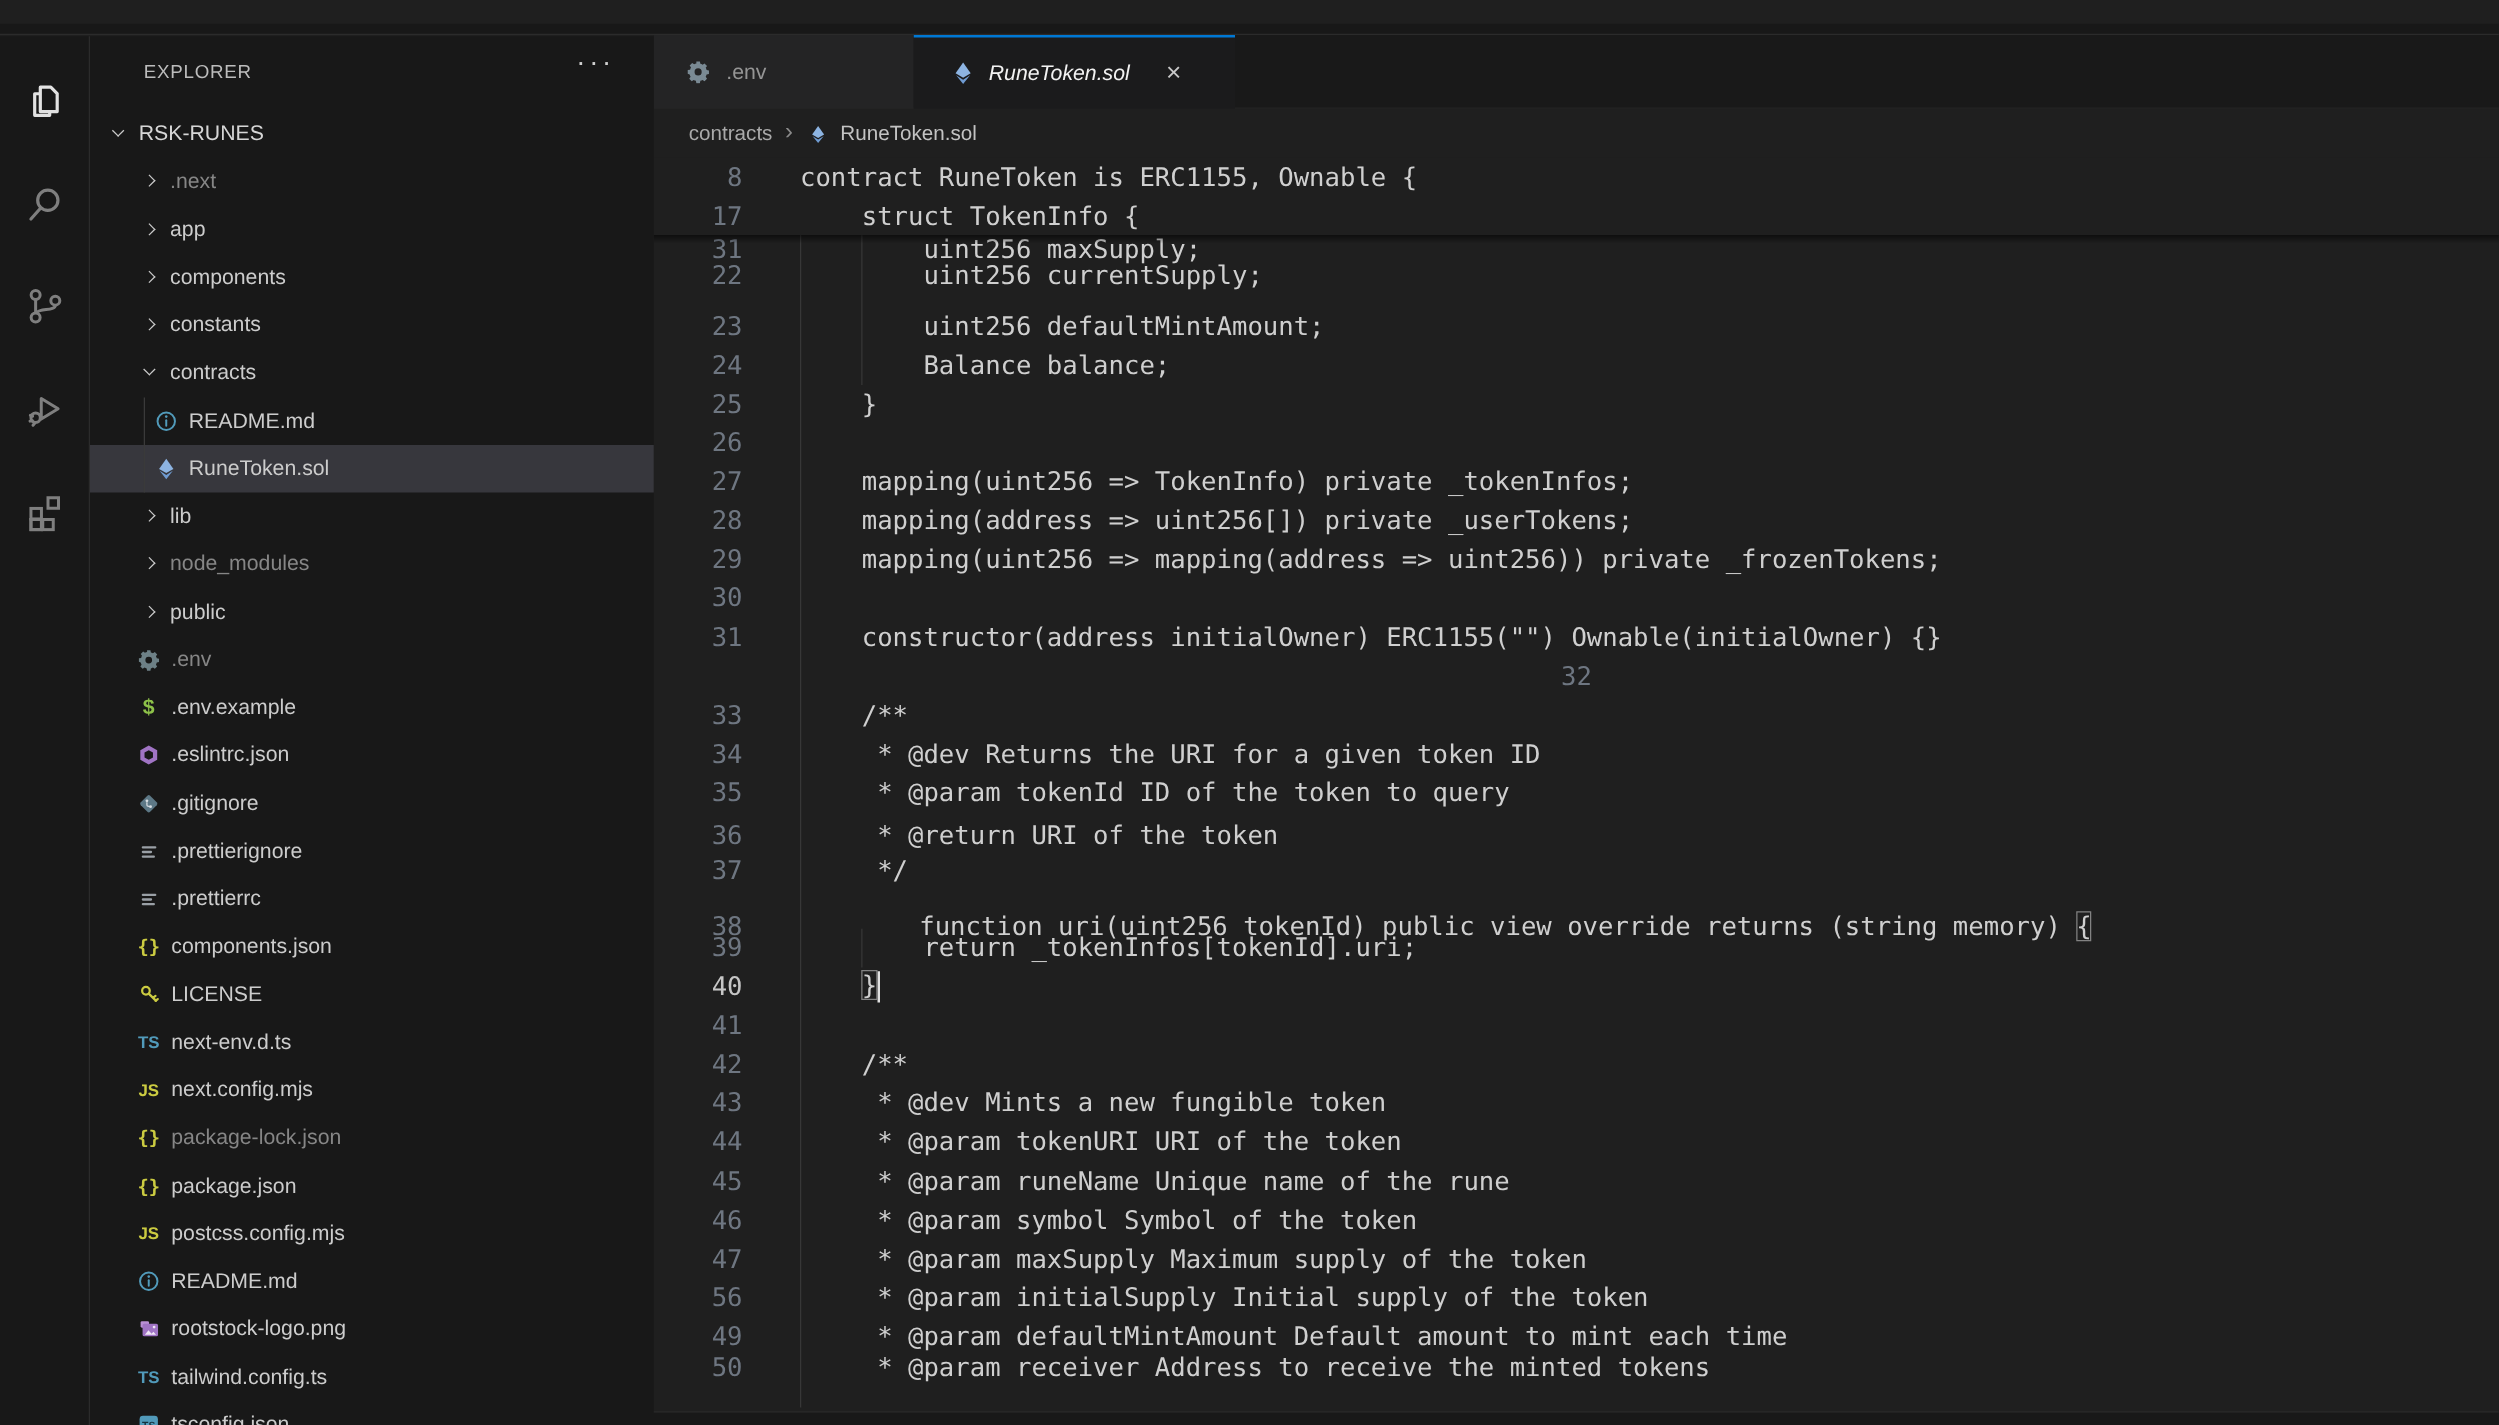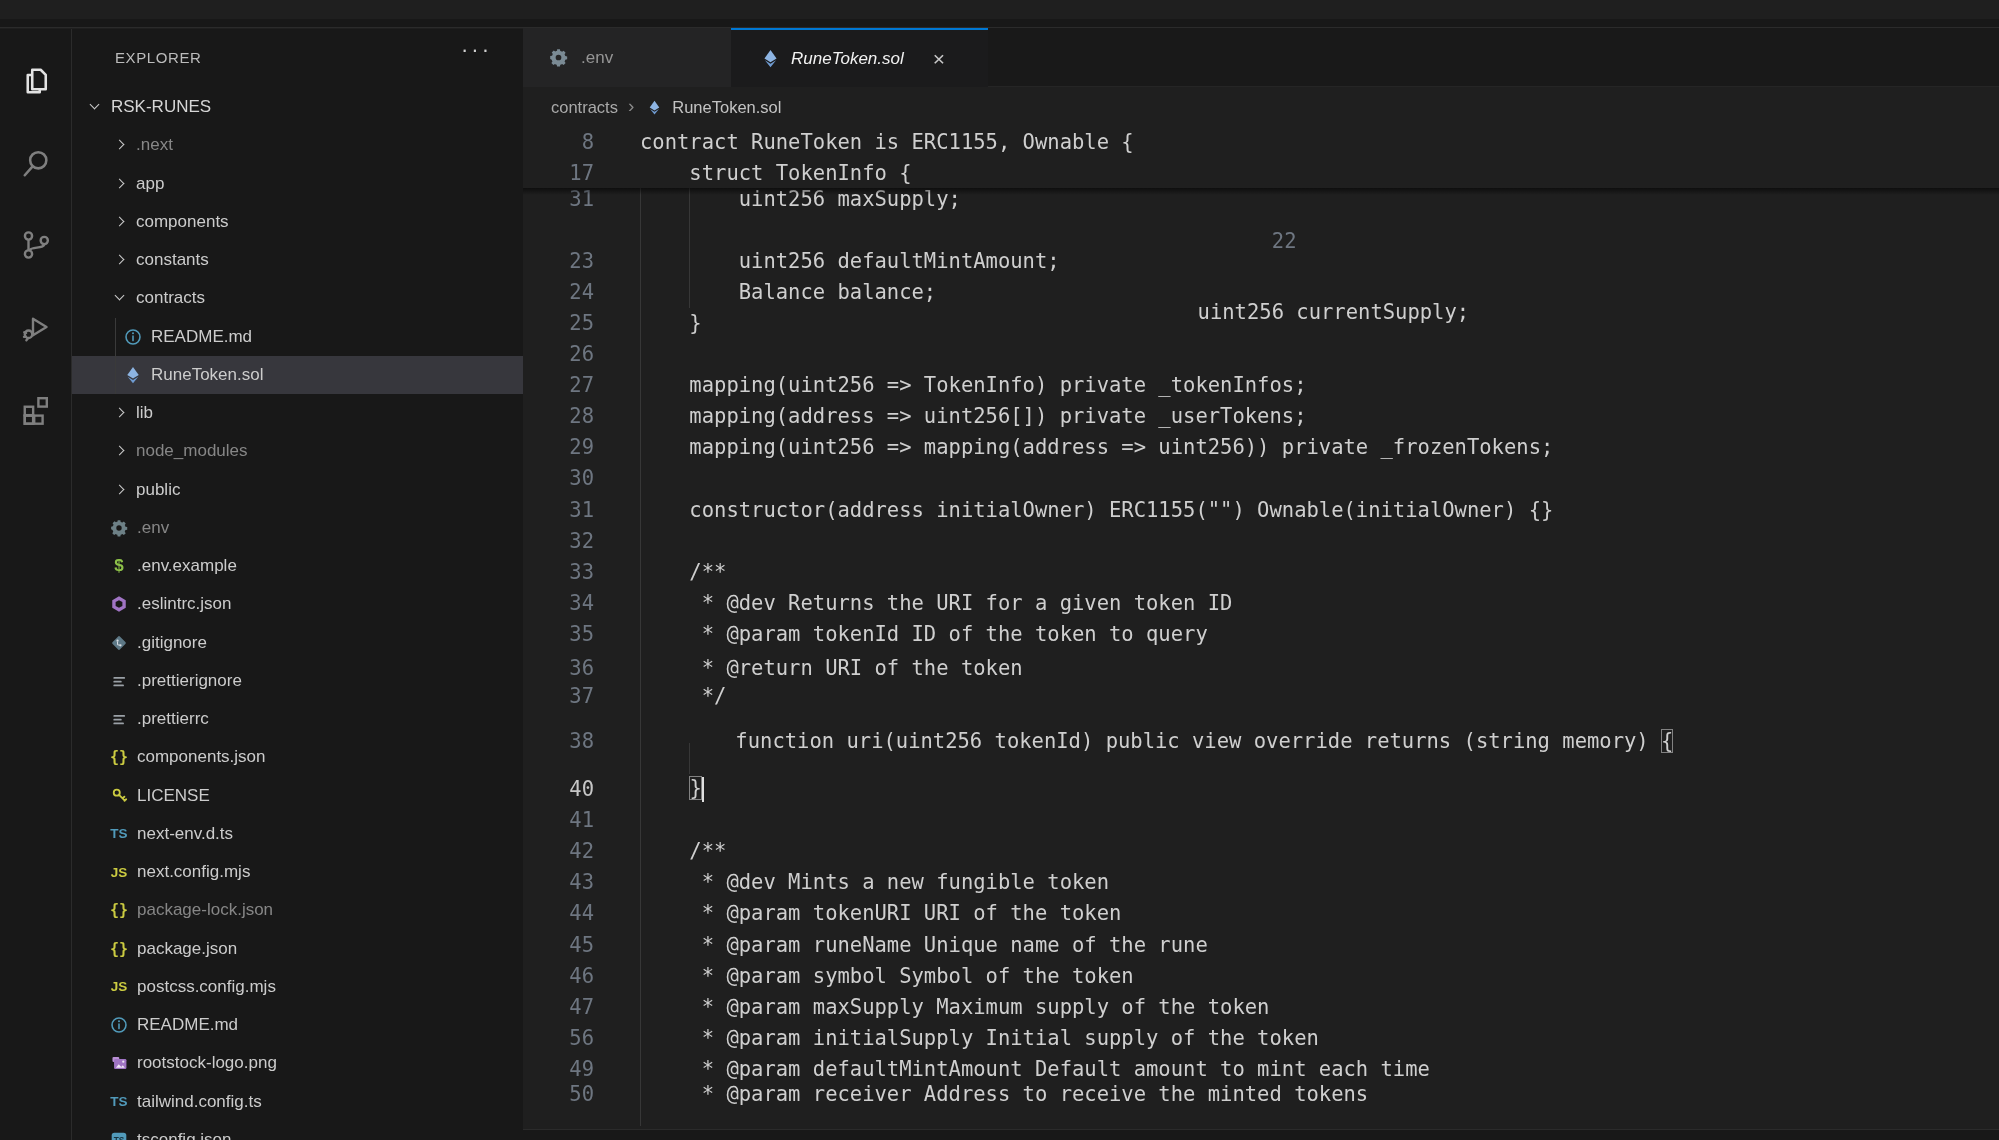--- a/index.html
+++ b/index.html
@@ -386,21 +386,21 @@
         </svg>
       </span>
     <span id="bc-file">RuneToken.sol</span>
   </div>
 
   <div id="codearea">
       <div class="code-row" style="top: 155.3px;">
         <span class="ln mono">31</span>
         <span class="ct mono">        uint256 maxSupply;</span>
       </div>
-      <div class="code-row" style="top: 201px; flex-direction: column;">
+      <div class="code-row" style="top: 176px;">
         <span class="ln mono">22</span>
         <span class="ct mono">        uint256 currentSupply;</span>
       </div>
       <div class="code-row" style="top: 217.44px;">
         <span class="ln mono">23</span>
         <span class="ct mono">        uint256 defaultMintAmount;</span>
       </div>
       <div class="code-row" style="top: 248.51px;">
         <span class="ln mono">24</span>
         <span class="ct mono">        Balance balance;</span>
@@ -426,21 +426,21 @@
         <span class="ct mono">    mapping(uint256 =&gt; mapping(address =&gt; uint256)) private _frozenTokens;</span>
       </div>
       <div class="code-row" style="top: 434.93px;">
         <span class="ln mono">30</span>
         <span class="ct mono"></span>
       </div>
       <div class="code-row" style="top: 466px;">
         <span class="ln mono">31</span>
         <span class="ct mono">    constructor(address initialOwner) ERC1155("") Ownable(initialOwner) {}</span>
       </div>
-      <div class="code-row" style="top: 497.07px;">
+      <div class="code-row" style="top: 497.07px; justify-content: center;">
         <span class="ln mono">32</span>
         <span class="ct mono"></span>
       </div>
       <div class="code-row" style="top: 528.14px;">
         <span class="ln mono">33</span>
         <span class="ct mono">    /**</span>
       </div>
       <div class="code-row" style="top: 559.21px;">
         <span class="ln mono">34</span>
         <span class="ct mono">     * @dev Returns the URI for a given token ID</span>
@@ -453,20 +453,24 @@
         <span class="ln mono">36</span>
         <span class="ct mono">     * @return URI of the token</span>
       </div>
       <div class="code-row" style="top: 652.42px;">
         <span class="ln mono">37</span>
         <span class="ct mono">     */</span>
       </div>
       <div class="code-row" style="top: 697px; gap: 46px;">
         <span class="ln mono">38</span>
         <span class="ct mono">    function uri(uint256 tokenId) public view override returns (string memory) <span class="bracket-box">{</span></span>
+      </div>
+      <div class="code-row" style="top: 714.56px;">
+        <span class="ln mono">39</span>
+        <span class="ct mono">        return _tokenInfos[tokenId].uri;</span>
       </div>
       <div class="code-row" style="top: 745.63px;">
         <span class="ln mono active">40</span>
         <span class="ct mono">    <span class="bracket-box">}</span><span class="cursor"></span></span>
       </div>
       <div class="code-row" style="top: 776.7px;">
         <span class="ln mono">41</span>
         <span class="ct mono"></span>
       </div>
       <div class="code-row" style="top: 807.77px;">

